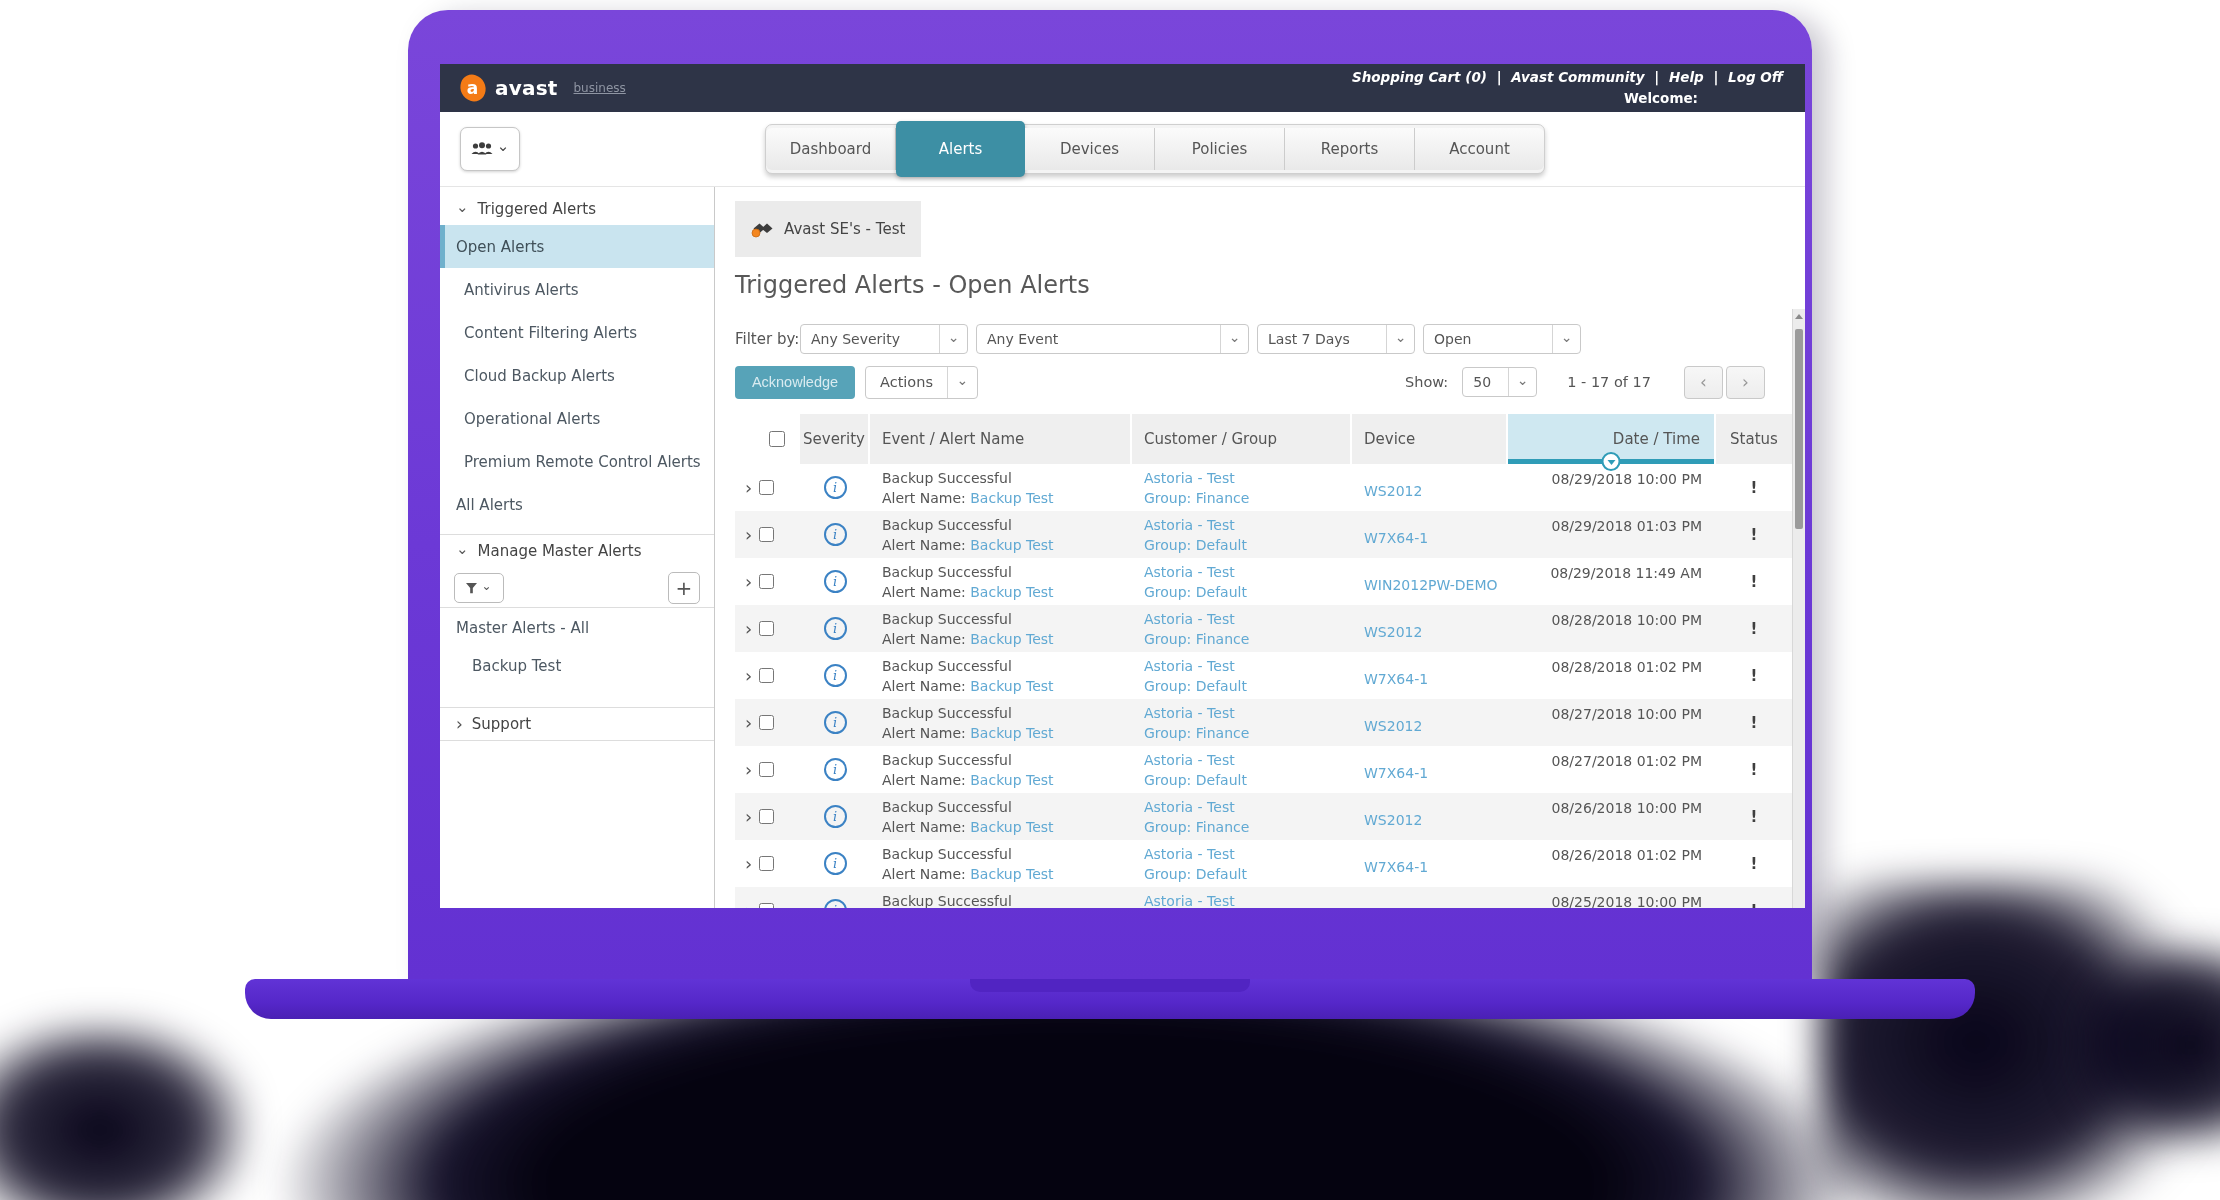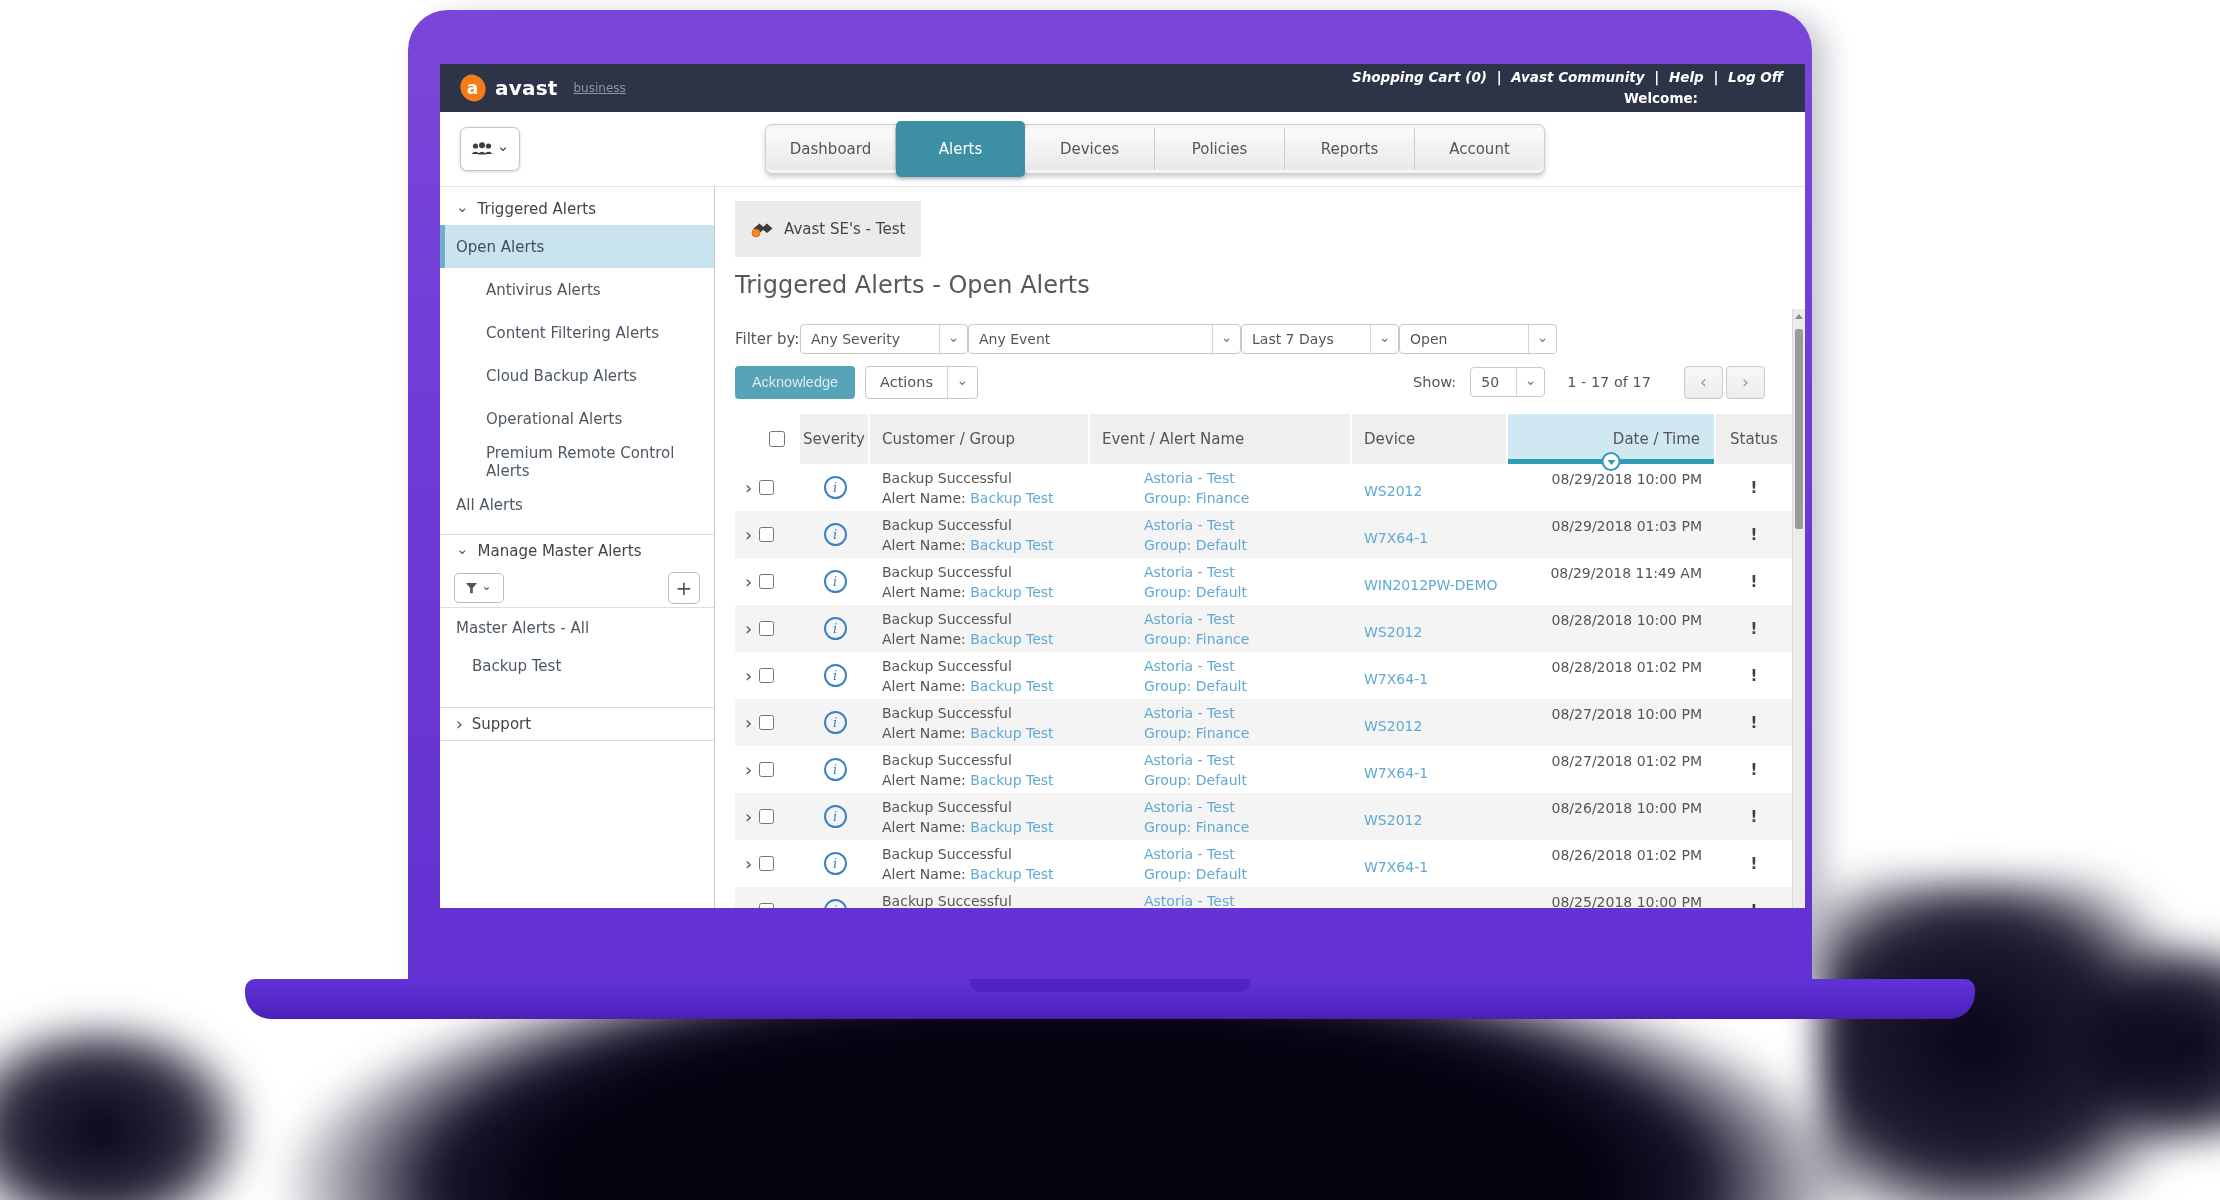--- a/index.html
+++ b/index.html
@@ -61,40 +61,40 @@
   .content{display:flex;height:722px;border-top:1px solid #e5e5e5;position:relative;background:#fff;}
 
   
   .sidebar{width:275px;flex:none;border-right:1px solid #c9c9c9;box-sizing:border-box;padding-top:6px;
     font-size:15px;color:#4a4a4a;background:#fff;}
   .side-header{height:32px;display:flex;align-items:center;gap:9px;padding-left:16px;color:#444;cursor:pointer;}
   .side-header .chev{color:#555;font-size:15px;line-height:1;margin-top:-4px;}
   .side-header .chev.right{margin-top:0;font-size:17px;}
   .item{height:43px;display:flex;align-items:center;padding-left:16px;cursor:pointer;color:#4d5862;}
   .item.selected{background:#c9e4ef;border-left:5px solid #6fb0cc;padding-left:11px;color:#3f4f58;}
-  .item.indent{padding-left:46px;}
+  .item.indent{padding-left:24px;}
   .item.indent2{padding-left:32px;}
   .sep{border-top:1px solid #dddddd;margin-top:8px;}
   .side-btn-row{height:40px;position:relative;}
   .filter-btn{position:absolute;left:14px;top:6px;width:48px;height:28px;border:1px solid #bbb;border-radius:5px;
     background:#fff;display:flex;align-items:center;justify-content:center;gap:4px;cursor:pointer;}
   .filter-btn .chev{color:#555;font-size:12px;margin-top:-4px;}
   .plus-btn{position:absolute;right:14px;top:5px;width:30px;height:30px;border:1px solid #bbb;border-radius:5px;
     background:#fff;color:#555;font-size:20px;display:flex;align-items:center;justify-content:center;cursor:pointer;}
   .spacer20{height:20px;}
 
   
   .main{flex:1;position:relative;padding-left:20px;box-sizing:border-box;background:#fff;}
   .customer-tab{display:inline-flex;margin-top:14px;height:56px;background:#ebebeb;align-items:center;
     padding:0 16px;gap:9px;font-size:15px;color:#454545;}
   .page-title{margin-top:14px;font-size:24px;color:#585858;}
   .filter-row{margin-top:24px;display:flex;align-items:center;height:32px;font-size:15px;color:#555;}
   .filter-label{width:65px;flex:none;}
   .select{height:30px;border:1px solid #c9c9c9;border-radius:4px;background:#fff;display:flex;align-items:center;
-    font-size:14px;color:#555;box-sizing:border-box;cursor:pointer;}
+    font-size:14px;color:#555;margin-right:8px;box-sizing:border-box;cursor:pointer;}
   .select .val{padding-left:10px;flex:1;white-space:nowrap;}
   .select .chev{width:28px;align-self:stretch;border-left:1px solid #d5d5d5;display:flex;align-items:center;
     justify-content:center;color:#777;font-size:14px;padding-bottom:4px;box-sizing:border-box;}
   .w-severity{width:168px;} .w-event{width:273px;} .w-range{width:158px;} .w-state{width:158px;}
 
   .action-row{margin-top:10px;height:34px;display:flex;align-items:center;position:relative;font-size:14.5px;}
   .ack-btn{width:120px;height:33px;background:#57a3b8;color:#d9ebf0;border:none;border-radius:4px;
     display:flex;align-items:center;justify-content:center;font-size:14.5px;cursor:pointer;}
   .actions-btn{margin-left:10px;height:33px;border:1px solid #c9c9c9;border-radius:4px;background:#fff;
     display:flex;align-items:center;color:#555;cursor:pointer;box-sizing:border-box;}
@@ -298,22 +298,22 @@
           <div class="page-btn">›</div>
         </div>
       </div>
 
       <div class="table">
         <div class="thead">
           <div class="hc c0">
             <input type="checkbox" style="">
           </div>
           <div class="hc c1">Severity</div>
+          <div class="hc c2">Event / Alert Name</div>
           <div class="hc c3">Customer / Group</div>
-          <div class="hc c2">Event / Alert Name</div>
           <div class="hc c4">Device</div>
           <div class="hc c5">
             <span>Date / Time</span>
             <span class="sortbar"></span>
             <span class="sort-badge"></span>
           </div>
           <div class="hc c6">Status</div>
         </div>
         <div id="table-body">
   <div class="trow">

